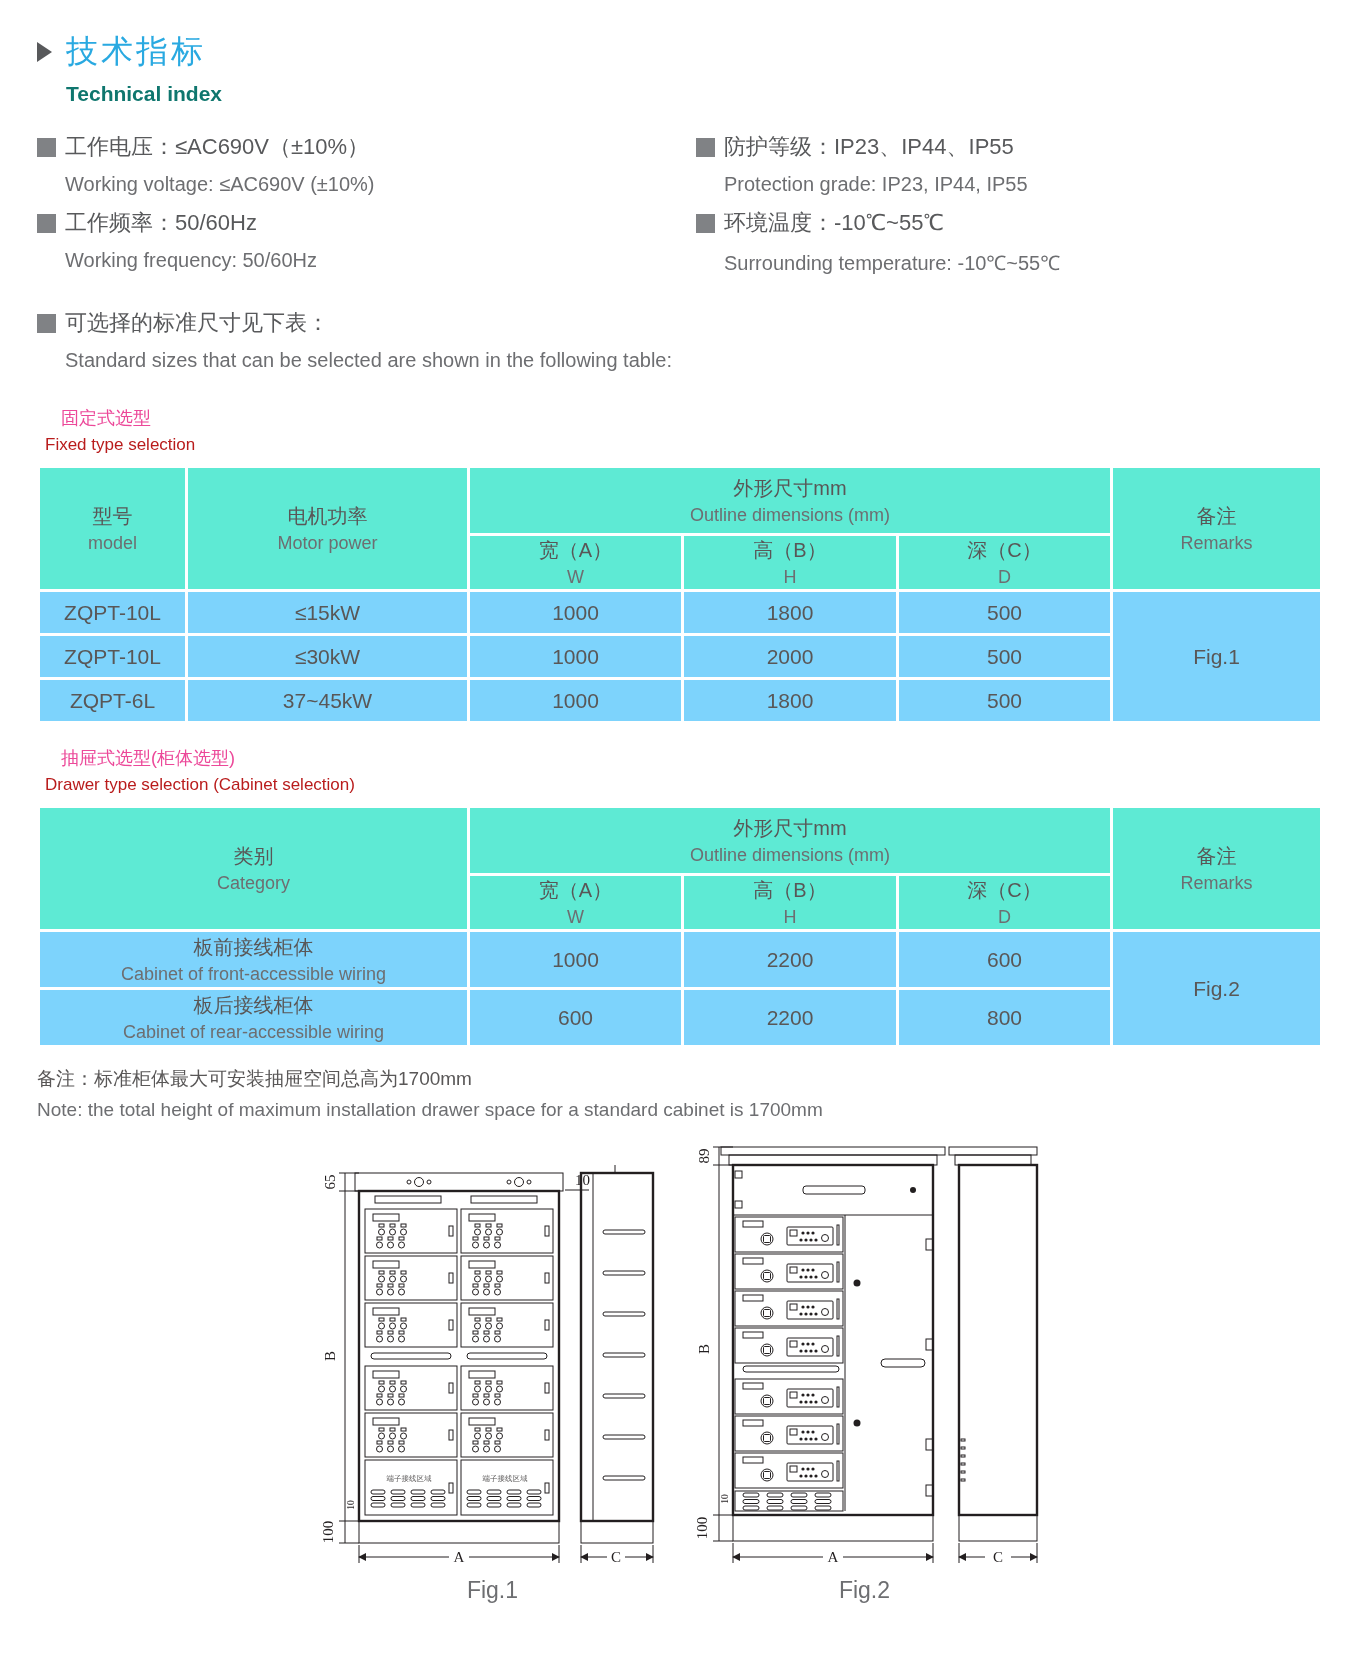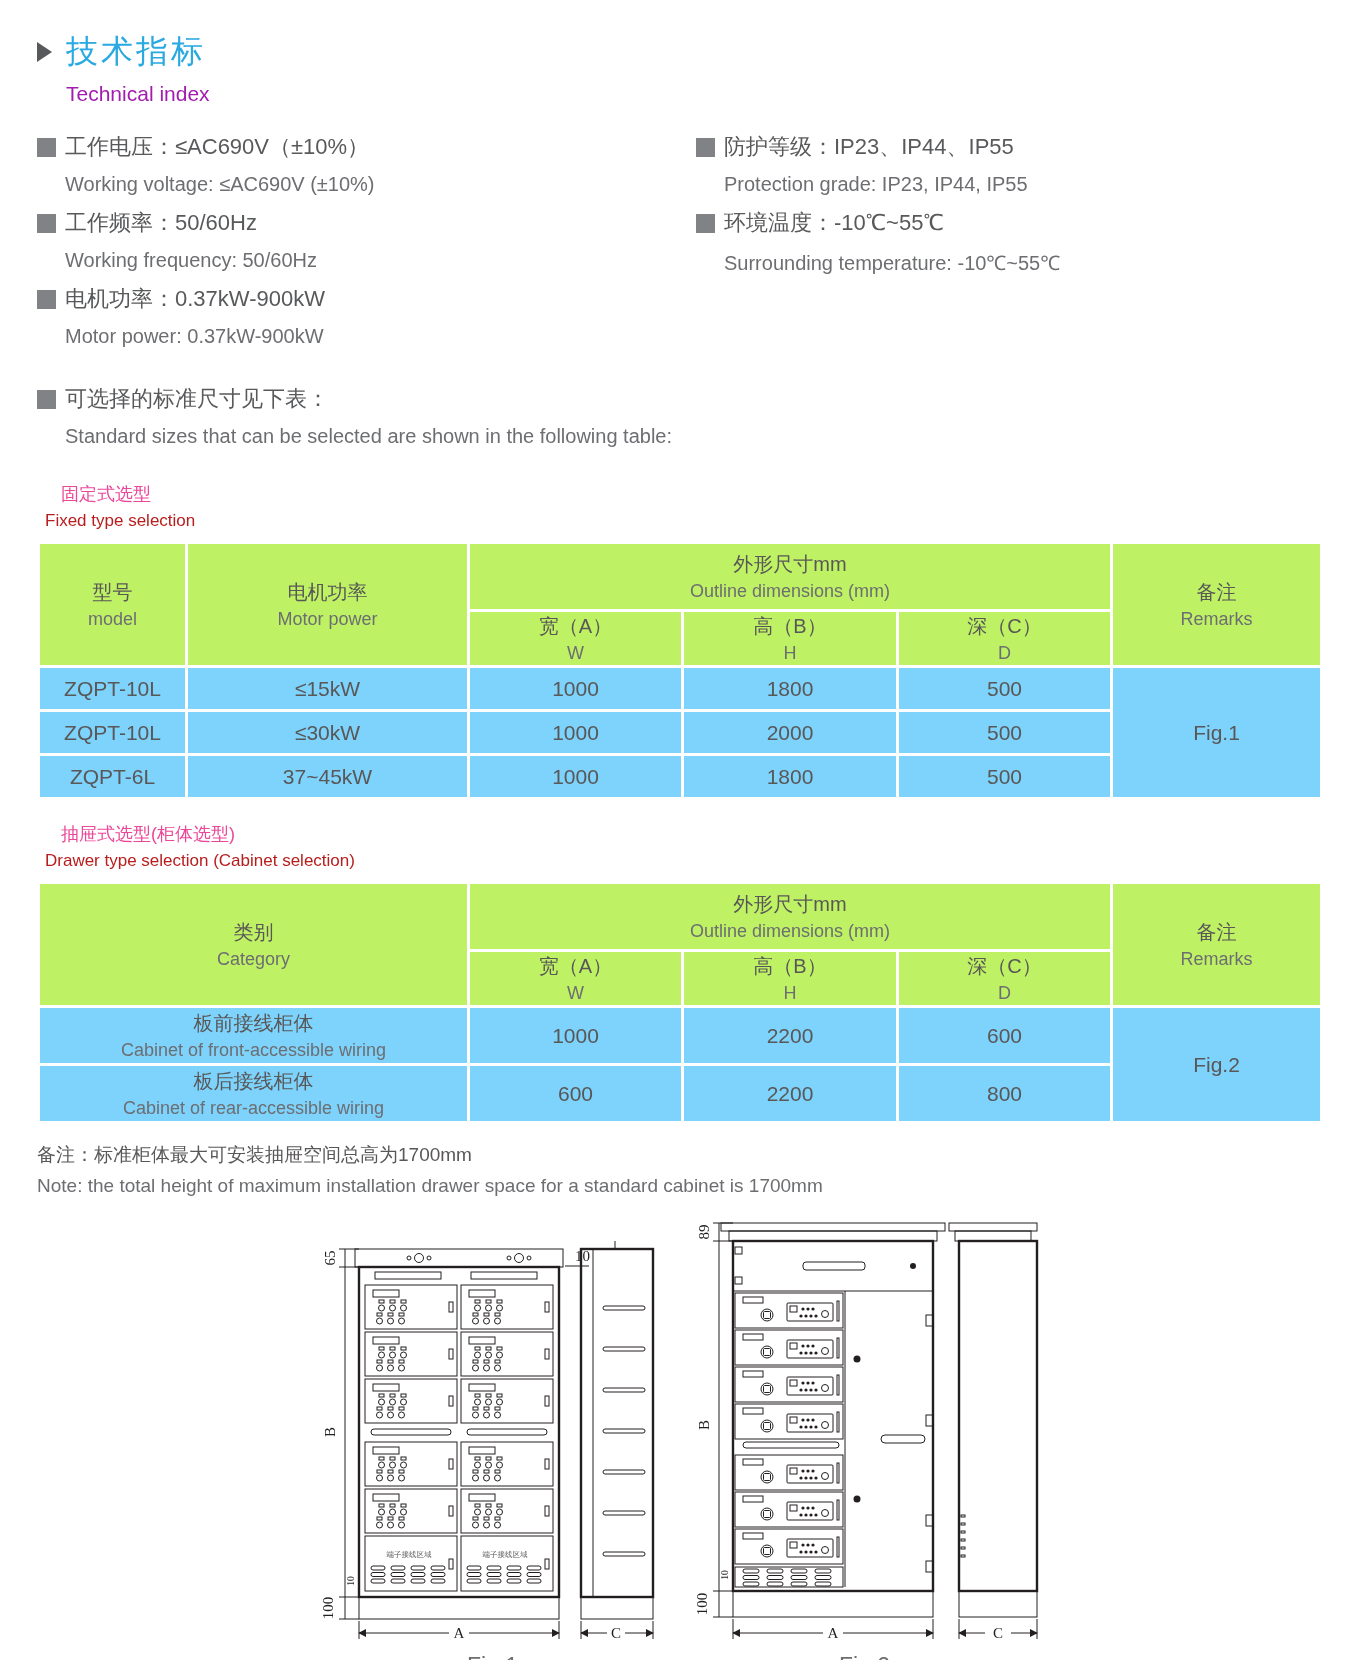--- a/index.html
+++ b/index.html
@@ -3,38 +3,38 @@
 <meta charset="utf-8">
 <style>
   html,body{margin:0;padding:0;background:#fff;}
   body{width:1357px;min-height:1660px;font-family:"Liberation Sans",sans-serif;color:#595757;position:relative;}
   .page{padding:30px 37px 0 37px;}
 
   
   .title-row{display:flex;align-items:center;gap:14px;}
   .title-arrow{width:0;height:0;border-left:15px solid #58595b;border-top:10px solid transparent;border-bottom:10px solid transparent;}
   .page-title{font-size:32px;color:#29A9E1;margin:0;font-weight:500;letter-spacing:3px;}
-  .page-subtitle{color:#a21caf;font-size:21px;margin:8px 0 0 29px;}
+  .page-subtitle{color:#0f766e;font-size:21px;margin:8px 0 0 29px;font-weight:bold;}
 
   
   .specs-grid{display:grid;grid-template-columns:648px 1fr;margin-top:26px;gap:11px;}
   .spec-item{height:76px;}
   .spec-cn{display:flex;align-items:center;font-size:22px;color:#58595b;}
   .bullet{width:19px;height:19px;background:#808285;margin-right:9px;flex:none;}
   .spec-en{font-size:20px;color:#6d6e71;margin:11px 0 0 28px;}
   .spec-intro{margin-top:24px;}
 
   
   .section-cn{font-size:18px;color:#ec4899;margin-top:22px;margin-left:24px;}
   .section-en{font-size:17px;color:#b91c1c;margin:5px 0 10px 8px;}
 
   
   table{border-collapse:collapse;width:1283px;table-layout:fixed;}
   th,td{border:3px solid #fff;text-align:center;vertical-align:middle;padding:0;}
-  thead th{background:#bef264;font-weight:normal;}
+  thead th{background:#5eead4;font-weight:normal;}
   tbody td{background:#7dd3fc;font-size:21px;color:#595757;}
   .cn-line{display:block;font-size:20px;color:#595757;}
   .en-line{display:block;font-size:18px;color:#6d6e71;margin-top:3px;}
   tr.r-h1{height:68px;} tr.r-h2{height:56px;}
   .t1-body tr{height:44px;}
   .t2-body tr{height:58px;}
 
   
   .note-cn{font-size:19px;margin-top:18px;}
   .note-en{font-size:19px;color:#6d6e71;margin-top:7px;}
@@ -69,27 +69,20 @@
             <span>工作电压：≤AC690V（±10%）</span>
           </div>
         <div class="spec-en">Working voltage: ≤AC690V (±10%)</div>
       </div>
       <div class="spec-item">
         <div class="spec-cn">
             <span class="bullet"></span>
             <span>工作频率：50/60Hz</span>
           </div>
         <div class="spec-en">Working frequency: 50/60Hz</div>
-      </div>
-      <div class="spec-item">
-        <div class="spec-cn">
-            <span class="bullet"></span>
-            <span>电机功率：0.37kW-900kW</span>
-          </div>
-        <div class="spec-en">Motor power: 0.37kW-900kW</div>
       </div>
     </div>
     <div>
       <div class="spec-item">
         <div class="spec-cn">
             <span class="bullet"></span>
             <span>防护等级：IP23、IP44、IP55</span>
           </div>
         <div class="spec-en">Protection grade: IP23, IP44, IP55</div>
       </div>

